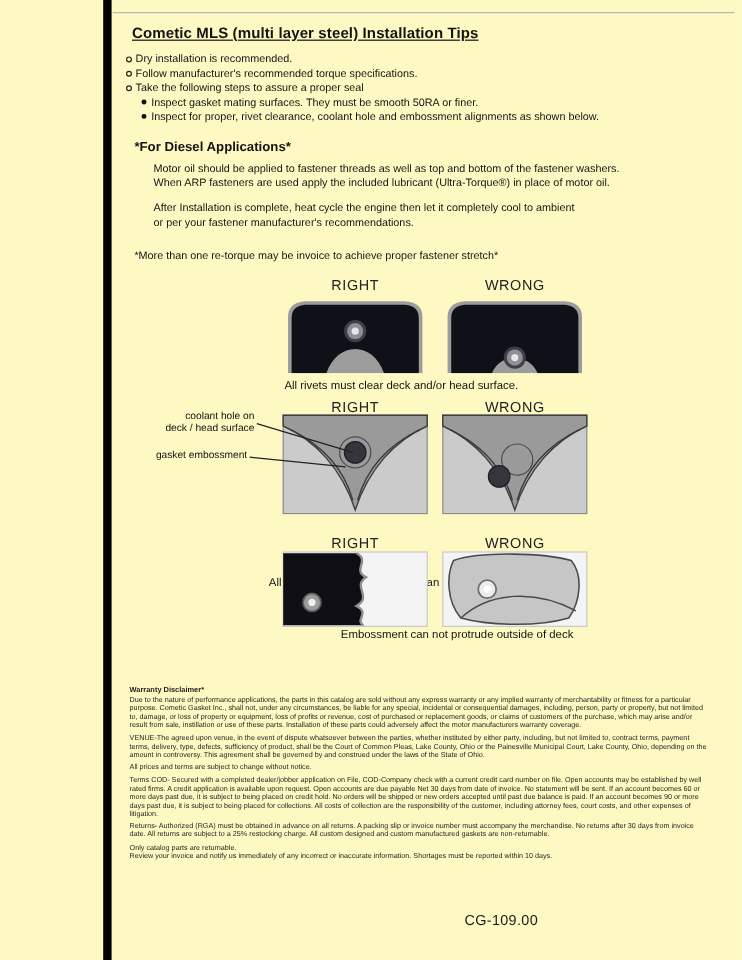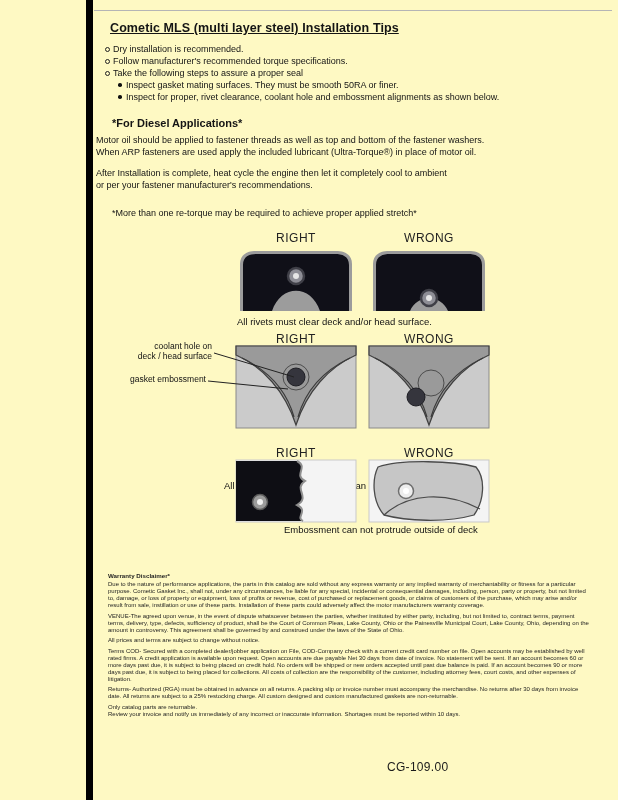--- a/index.html
+++ b/index.html
@@ -28,21 +28,21 @@
     content:""; position:absolute; left:1px; top:4px;
     width:3px; height:3px; border:1px solid #222; border-radius:50%;
   }
   .subtip { position:relative; margin-left:13px; padding-left:9px; }
   .subtip::before {
     content:""; position:absolute; left:1px; top:4px;
     width:3.5px; height:3.5px; background:#111; border-radius:50%;
   }
 
   .diesel-heading { position:absolute; left:112px; top:117px; font-size:11px; font-weight:bold; }
-  .para { position:absolute; left:96px; width:478px; font-size:9px; line-height:11.5px; }
+  .para { position:absolute; left:128px; width:478px; font-size:9px; line-height:11.5px; }
   .para1 { top:135px; }
   .para2 { top:168px; }
   .note { position:absolute; left:112px; top:208px; font-size:9px; }
 
   .dgh {
     position:absolute; width:122px; text-align:center;
     font-size:12px; font-weight:500; letter-spacing:0.5px; color:#222;
   }
   .dg { position:absolute; }
   .caption { position:absolute; font-size:9.5px; line-height:11px; color:#111; }
@@ -87,21 +87,21 @@
   <div class="para para1">
     <div>Motor oil should be applied to fastener threads as well as top and bottom of the fastener washers.</div>
     <div>When ARP fasteners are used apply the included lubricant (Ultra-Torque®) in place of motor oil.</div>
   </div>
 
   <div class="para para2">
     <div>After Installation is complete, heat cycle the engine then let it completely cool to ambient</div>
     <div>or per your fastener manufacturer's recommendations.</div>
   </div>
 
-  <div class="note">*More than one re-torque may be required to achieve proper applied stretch*</div>
+  <div class="note">*More than one re-torque may be invoice to achieve proper fastener stretch*</div>
 
   <div class="dgh" style="left:235px; top:231px;">RIGHT</div>
   <div class="dgh" style="left:368px; top:231px;">WRONG</div>
 
   <svg class="dg" style="left:235px; top:247px;" width="122" height="64" viewBox="0 0 122 64">
     <path d="M5,64 L5,17 C5,7 13,4 21,4 L101,4 C109,4 117,7 117,17 L117,64 Z" fill="#9c9c9c"></path>
     <path d="M8,64 L8,18 C8,9 15,7 22,7 L100,7 C107,7 114,9 114,18 L114,64 L85,64 C76,37 46,37 37,64 Z" fill="#101018"></path>
     <circle cx="61" cy="29" r="8" fill="#8e8e96" stroke="#3f3f47" stroke-width="2.5"></circle>
     <circle cx="61" cy="29" r="3" fill="#e6e6e6"></circle>
   </svg>

